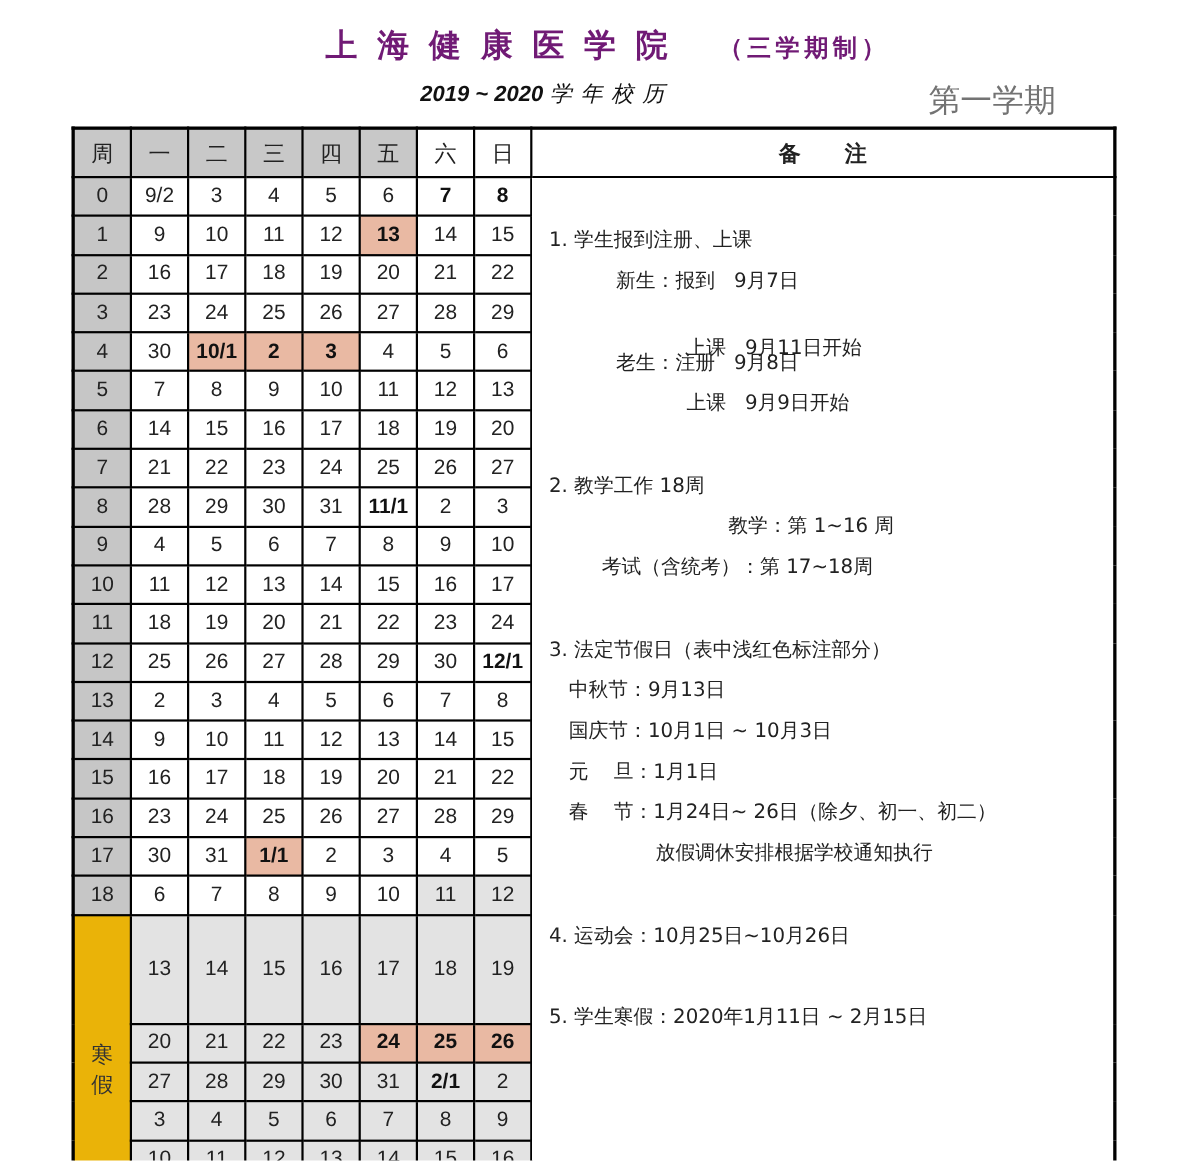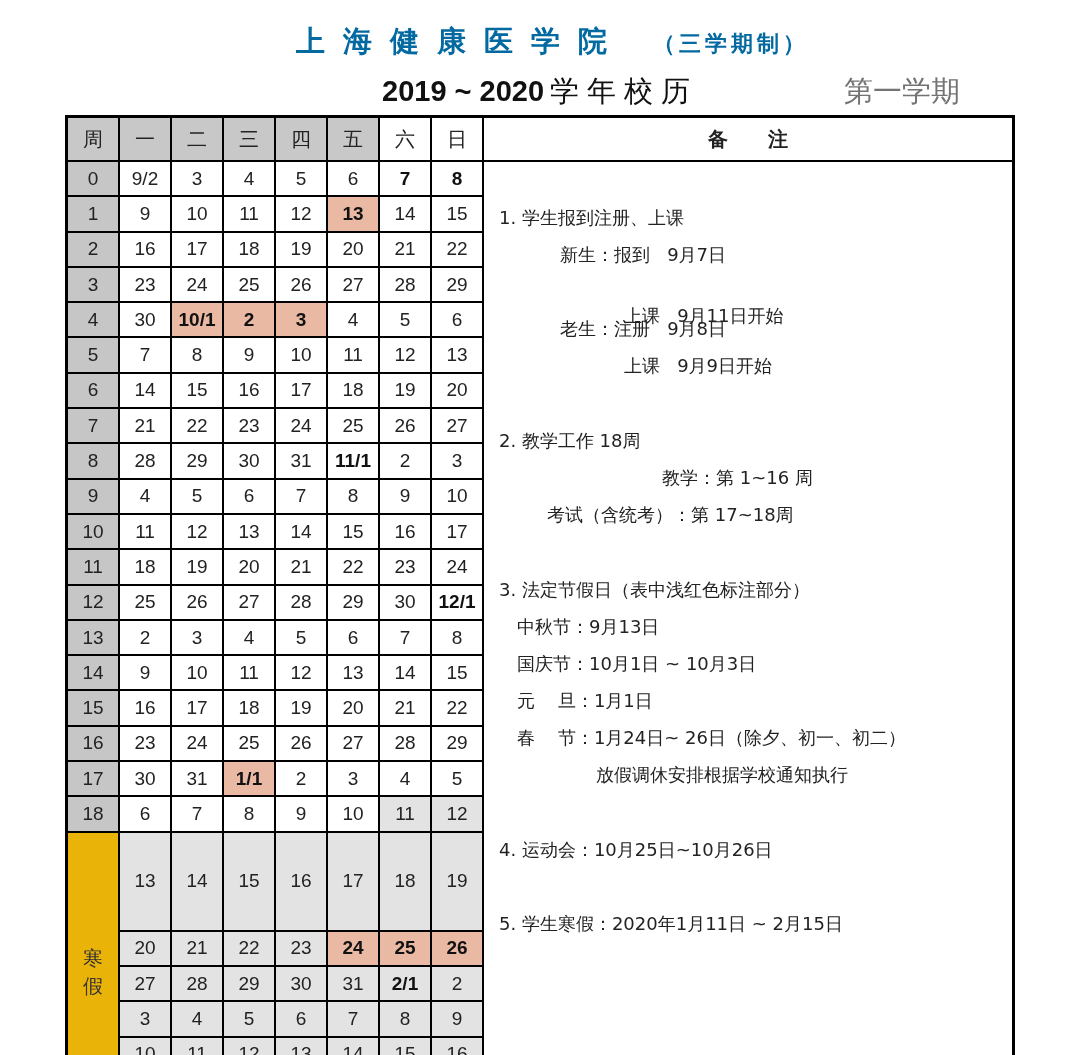--- a/index.html
+++ b/index.html
@@ -1,21 +1,21 @@
 <!DOCTYPE html>
 <html><head>
   <meta charset="utf-8">
   <style>
     html, body { margin: 0; padding: 0; background: #ffffff; }
     body { width: 1080px; height: 1055px; position: relative; overflow: hidden;
            font-family: "Liberation Sans", "DejaVu Sans", sans-serif; color: #1a1a1a; }
     .title1 { position: absolute; top: 22px; left: 296px; font-family: "DejaVu Serif", serif;
-              font-size: 29px; font-weight: bold; letter-spacing: 18px; color: #0369a1; }
+              font-size: 29px; font-weight: bold; letter-spacing: 18px; color: #701a75; }
     .title1 .sub { font-size: 22px; letter-spacing: 4px; font-weight: bold; }
-    .title2 { position: absolute; top: 72px; left: 382px; font-size: 29px; font-weight: bold; color: #111; }
+    .title2 { position: absolute; top: 72px; left: 382px; font-size: 20px; font-weight: bold; color: #111; font-style: italic; }
     .title2 .cn { font-weight: normal; letter-spacing: 8px; margin-left: 6px; }
     .term { position: absolute; top: 72px; left: 844px; font-size: 29px; color: #737373; }
 
     .cal { position: absolute; left: 65px; top: 115px; border-collapse: collapse;
            border: 3px solid #000; }
     .cal td, .cal th { border: 2px solid #000; padding: 0; text-align: center;
                        font-size: 19px; font-weight: normal; color: #222; }
     .cal th { height: 42px; background: #c8c8c8; font-family: "DejaVu Sans", sans-serif; font-size: 20px; }
     .cal th.wk { background: #ffffff; }
     .cal th.notes-h { background: #ffffff; font-weight: bold; letter-spacing: 40px; padding-left: 40px; }

